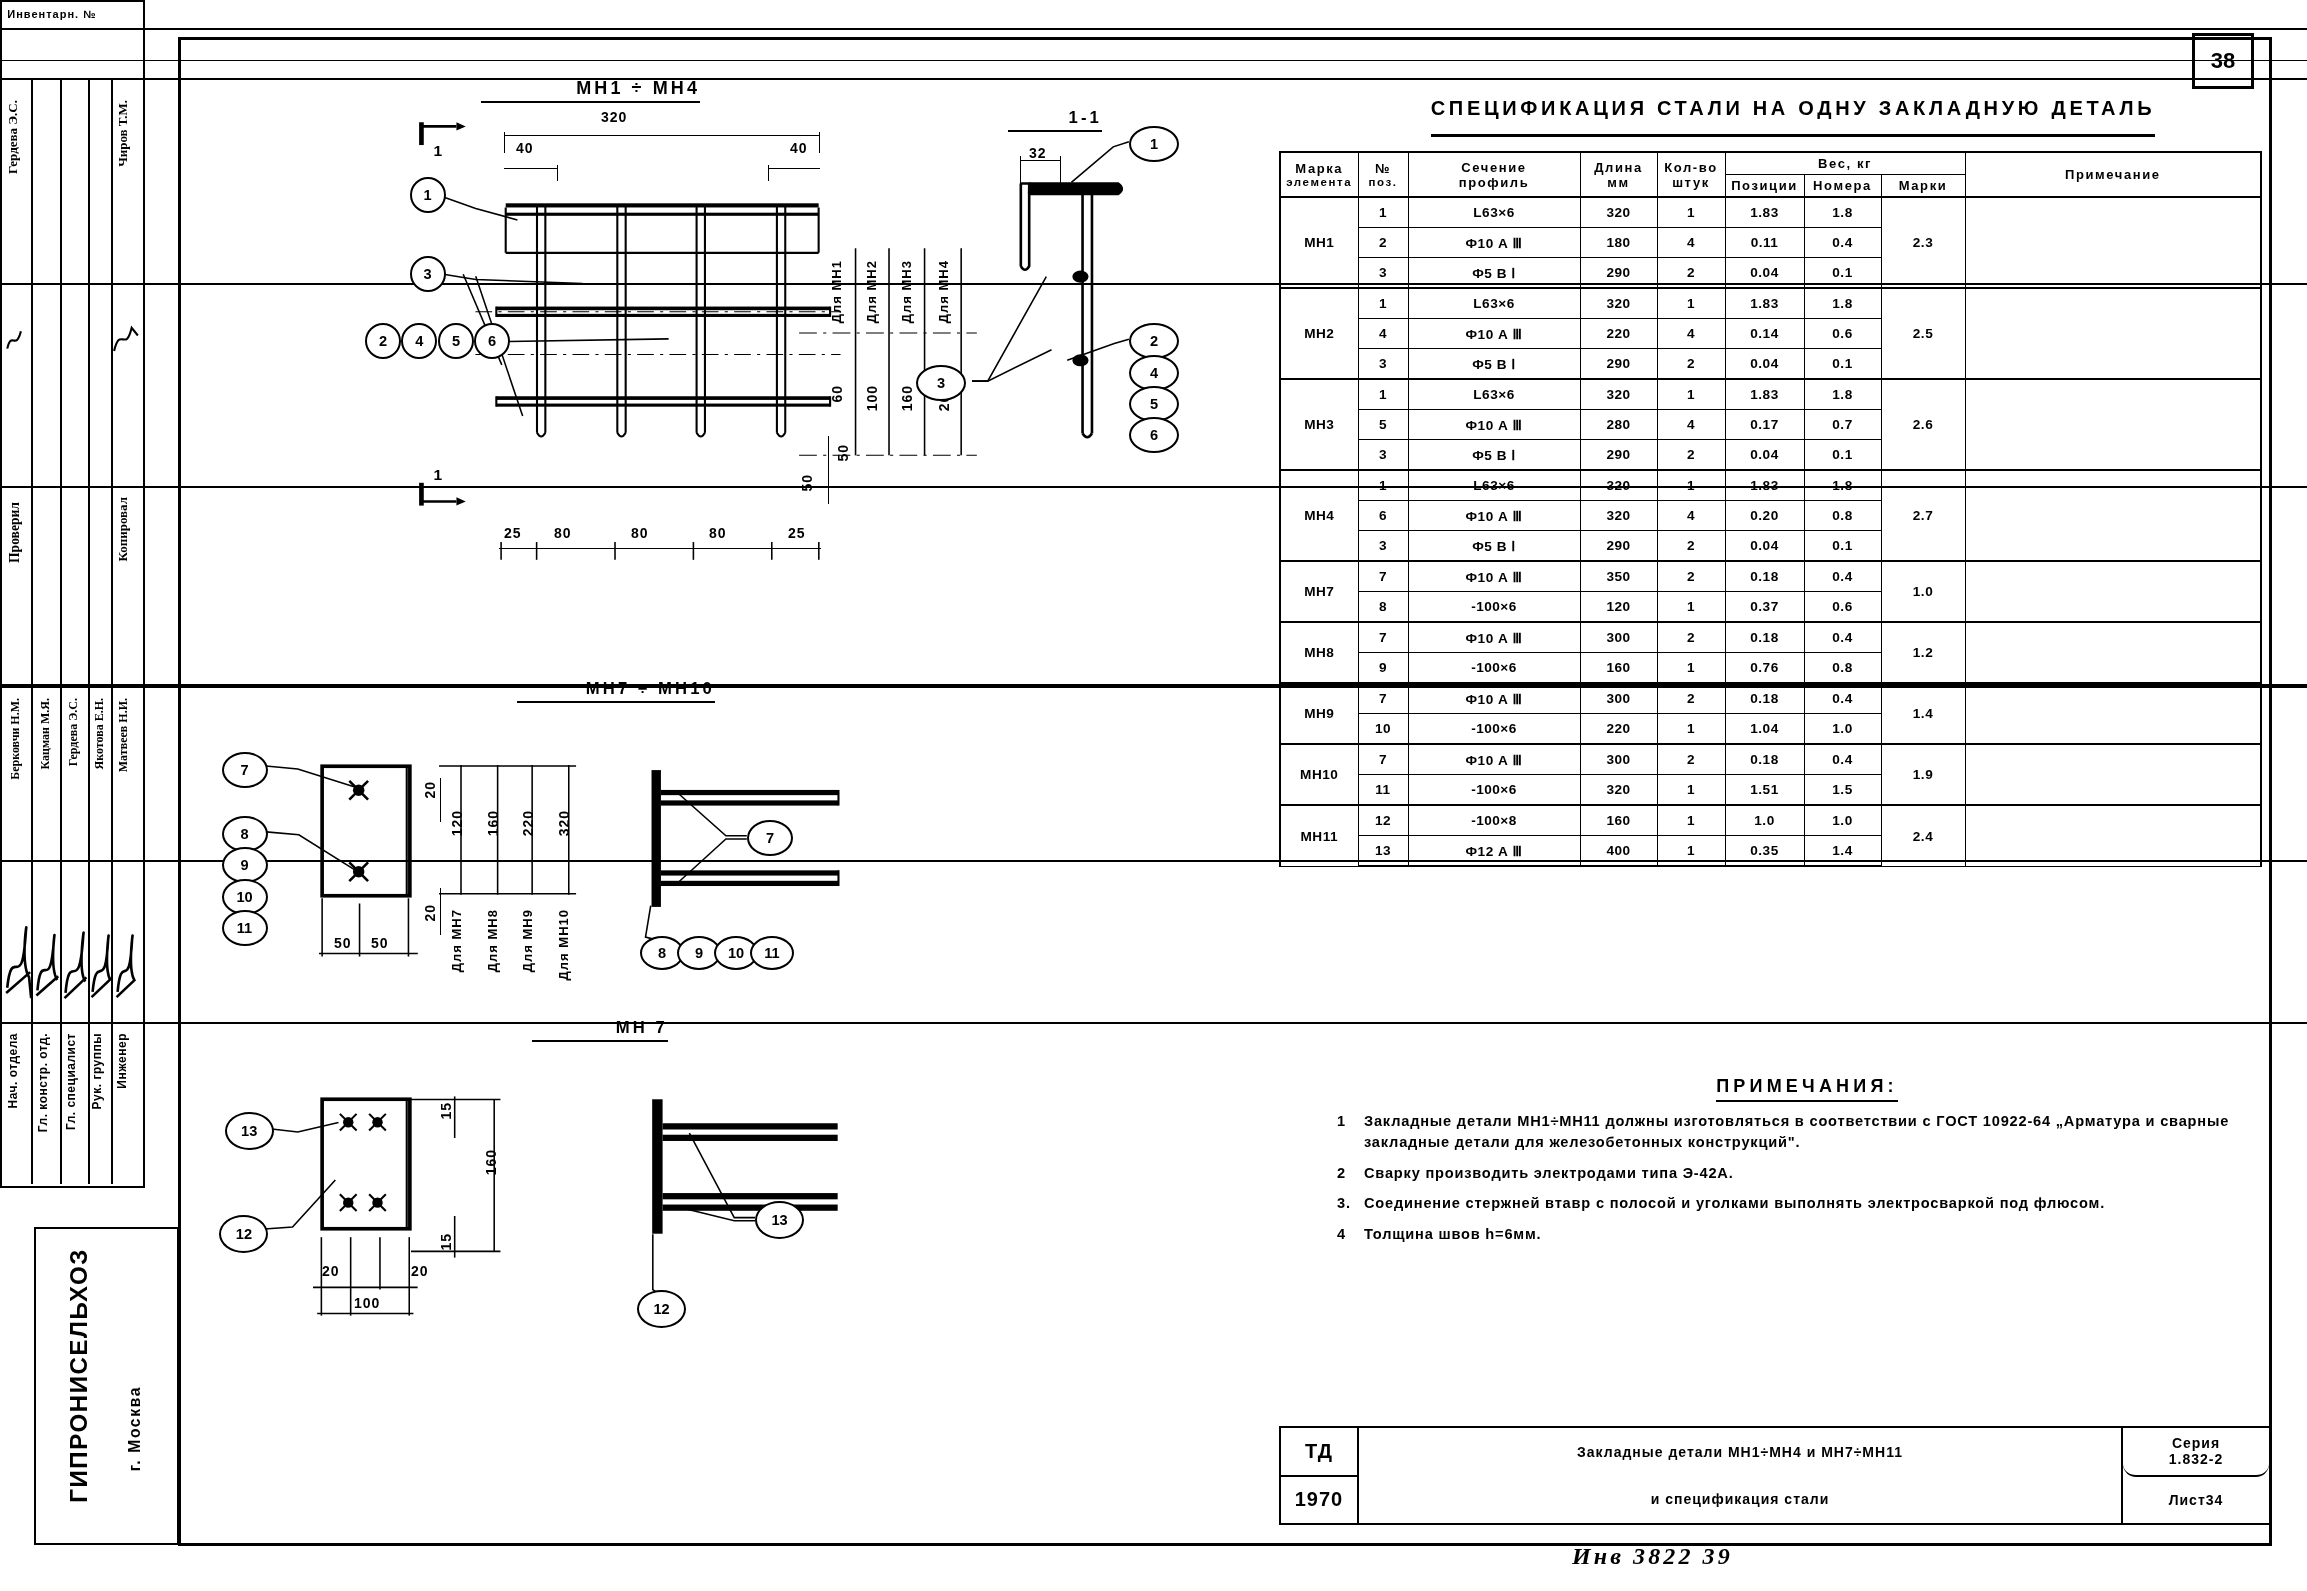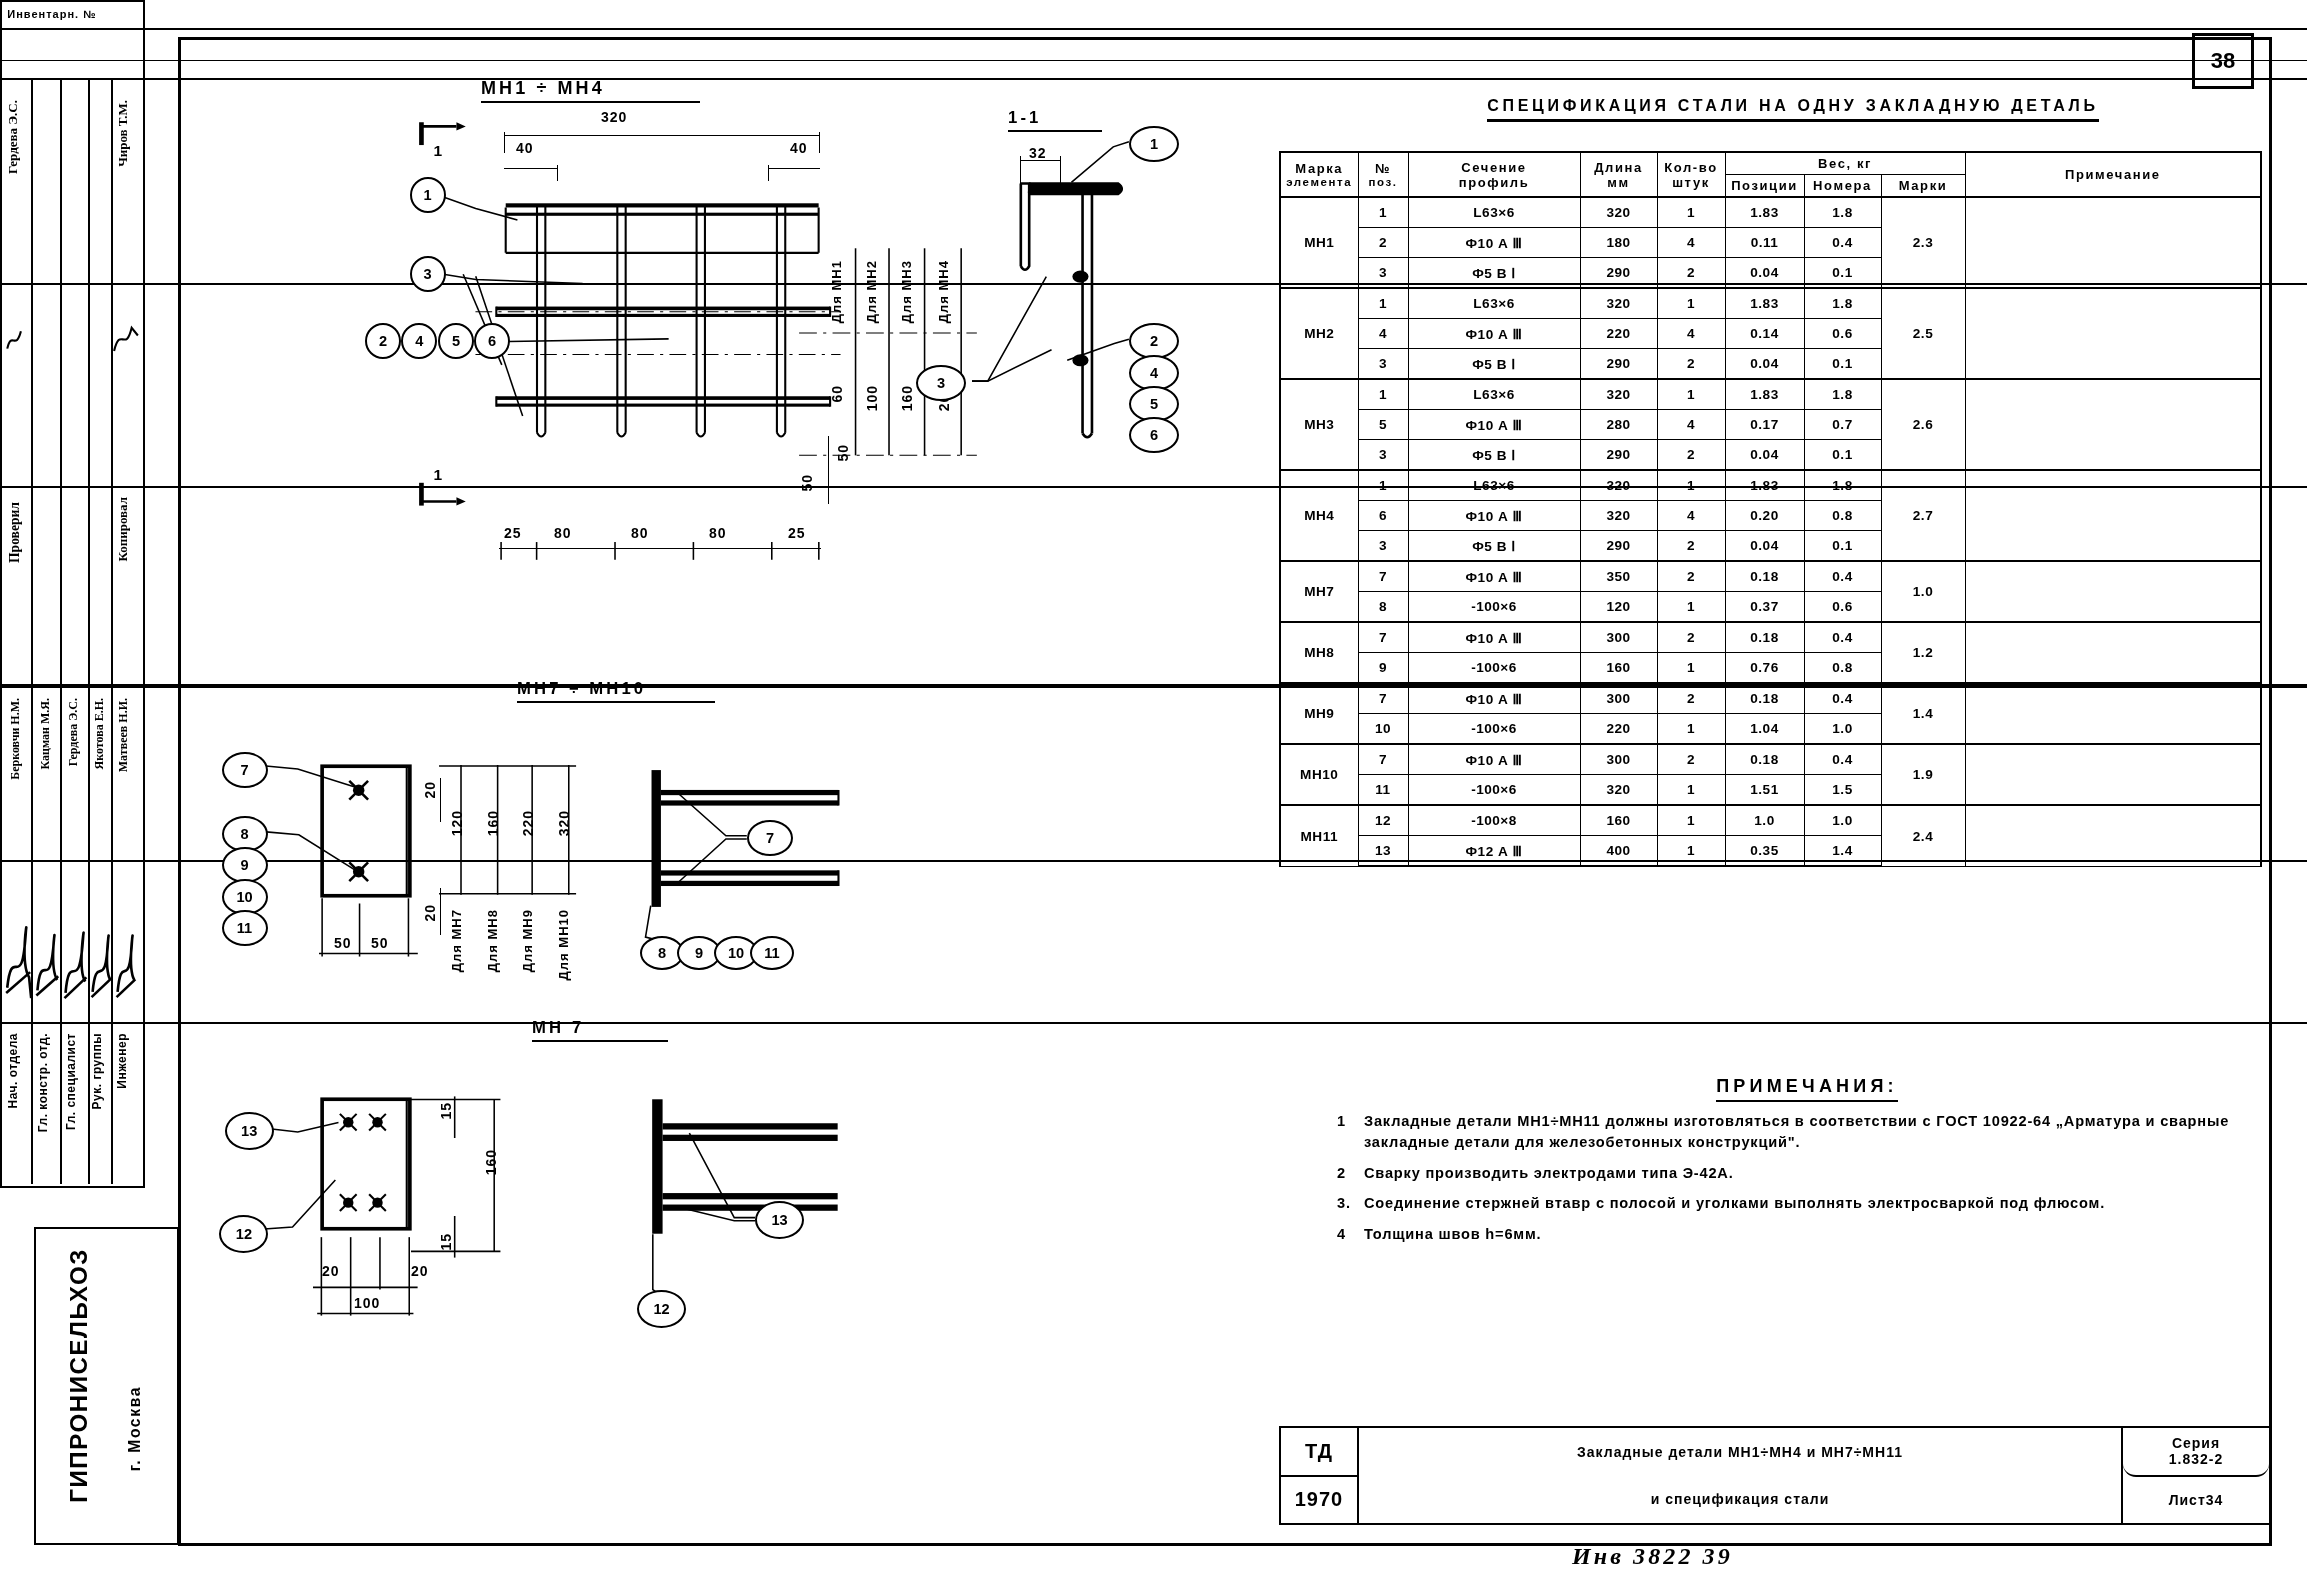--- a/index.html
+++ b/index.html
@@ -14,21 +14,21 @@
   #sheet-frame{left:178px;top:37px;width:2094px;height:1509px;
       border:3.1px solid #000;box-sizing:border-box;}
   
   #left-stamp{left:34px;top:39px;width:145px;height:1188px;
       border:2.6px solid #000;box-sizing:border-box;}
   .stamp-cell{position:absolute;border-bottom:1.6px solid #000;box-sizing:border-box;}
   .hand{font-family:"Liberation Serif",serif;font-weight:bold;}
   
   .vlabel{writing-mode:vertical-rl;transform:rotate(180deg);white-space:nowrap;}
   
-  .dtitle{font-weight:bold;letter-spacing:3.1px;font-size:18px;text-align:left;}
+  .dtitle{font-weight:bold;letter-spacing:3.1px;font-size:18px;text-align:right;}
   .dtitle .u{display:block;border-bottom:2.6px solid #000;padding-bottom:2.1px;}
   
   .balloon{position:absolute;border:2.1px solid #000;border-radius:50%;
       display:flex;align-items:center;justify-content:center;
       font-weight:bold;font-size:14.6px;background:#fff;z-index:6;}
   
   .dim{position:absolute;font-weight:bold;font-size:14px;letter-spacing:1px;}
   .dimv{position:absolute;font-weight:bold;font-size:14px;letter-spacing:1px;
       writing-mode:vertical-rl;transform:rotate(180deg);}
   
@@ -484,22 +484,22 @@
       <path d="M116 212 L170 218 L248 200"></path>
       <path d="M106 404 L160 400 L242 310"></path>
       <path d="M1046 382 L1006 382 L920 220"></path>
       <path d="M1046 388 L1006 388 L916 366"></path>
       <path d="M862 528 L850 520 L850 414"></path>
     </g>
   </svg>
 </div>
 
 <div class="abs" style="left:1279px;top:97px;width:982px;text-align:center;">
-  <span style="display:inline-block;font-weight:bold;font-size:16px;letter-spacing:3.7px;
-               border-bottom:3.7px solid #000;padding-bottom:4px;margin-left:46px;">СПЕЦИФИКАЦИЯ СТАЛИ НА ОДНУ ЗАКЛАДНУЮ ДЕТАЛЬ</span>
+  <span style="display:inline-block;font-weight:bold;font-size:20px;letter-spacing:3.7px;
+               border-bottom:3.7px solid #000;padding-bottom:14px;margin-left:46px;">СПЕЦИФИКАЦИЯ СТАЛИ НА ОДНУ ЗАКЛАДНУЮ ДЕТАЛЬ</span>
 </div>
 
 <div id="spec-wrap">
   <table class="spec">
     <colgroup>
       <col style="width:78px">
         <col style="width:50px">
         <col style="width:172px">
       <col style="width:77px">
         <col style="width:68px">

